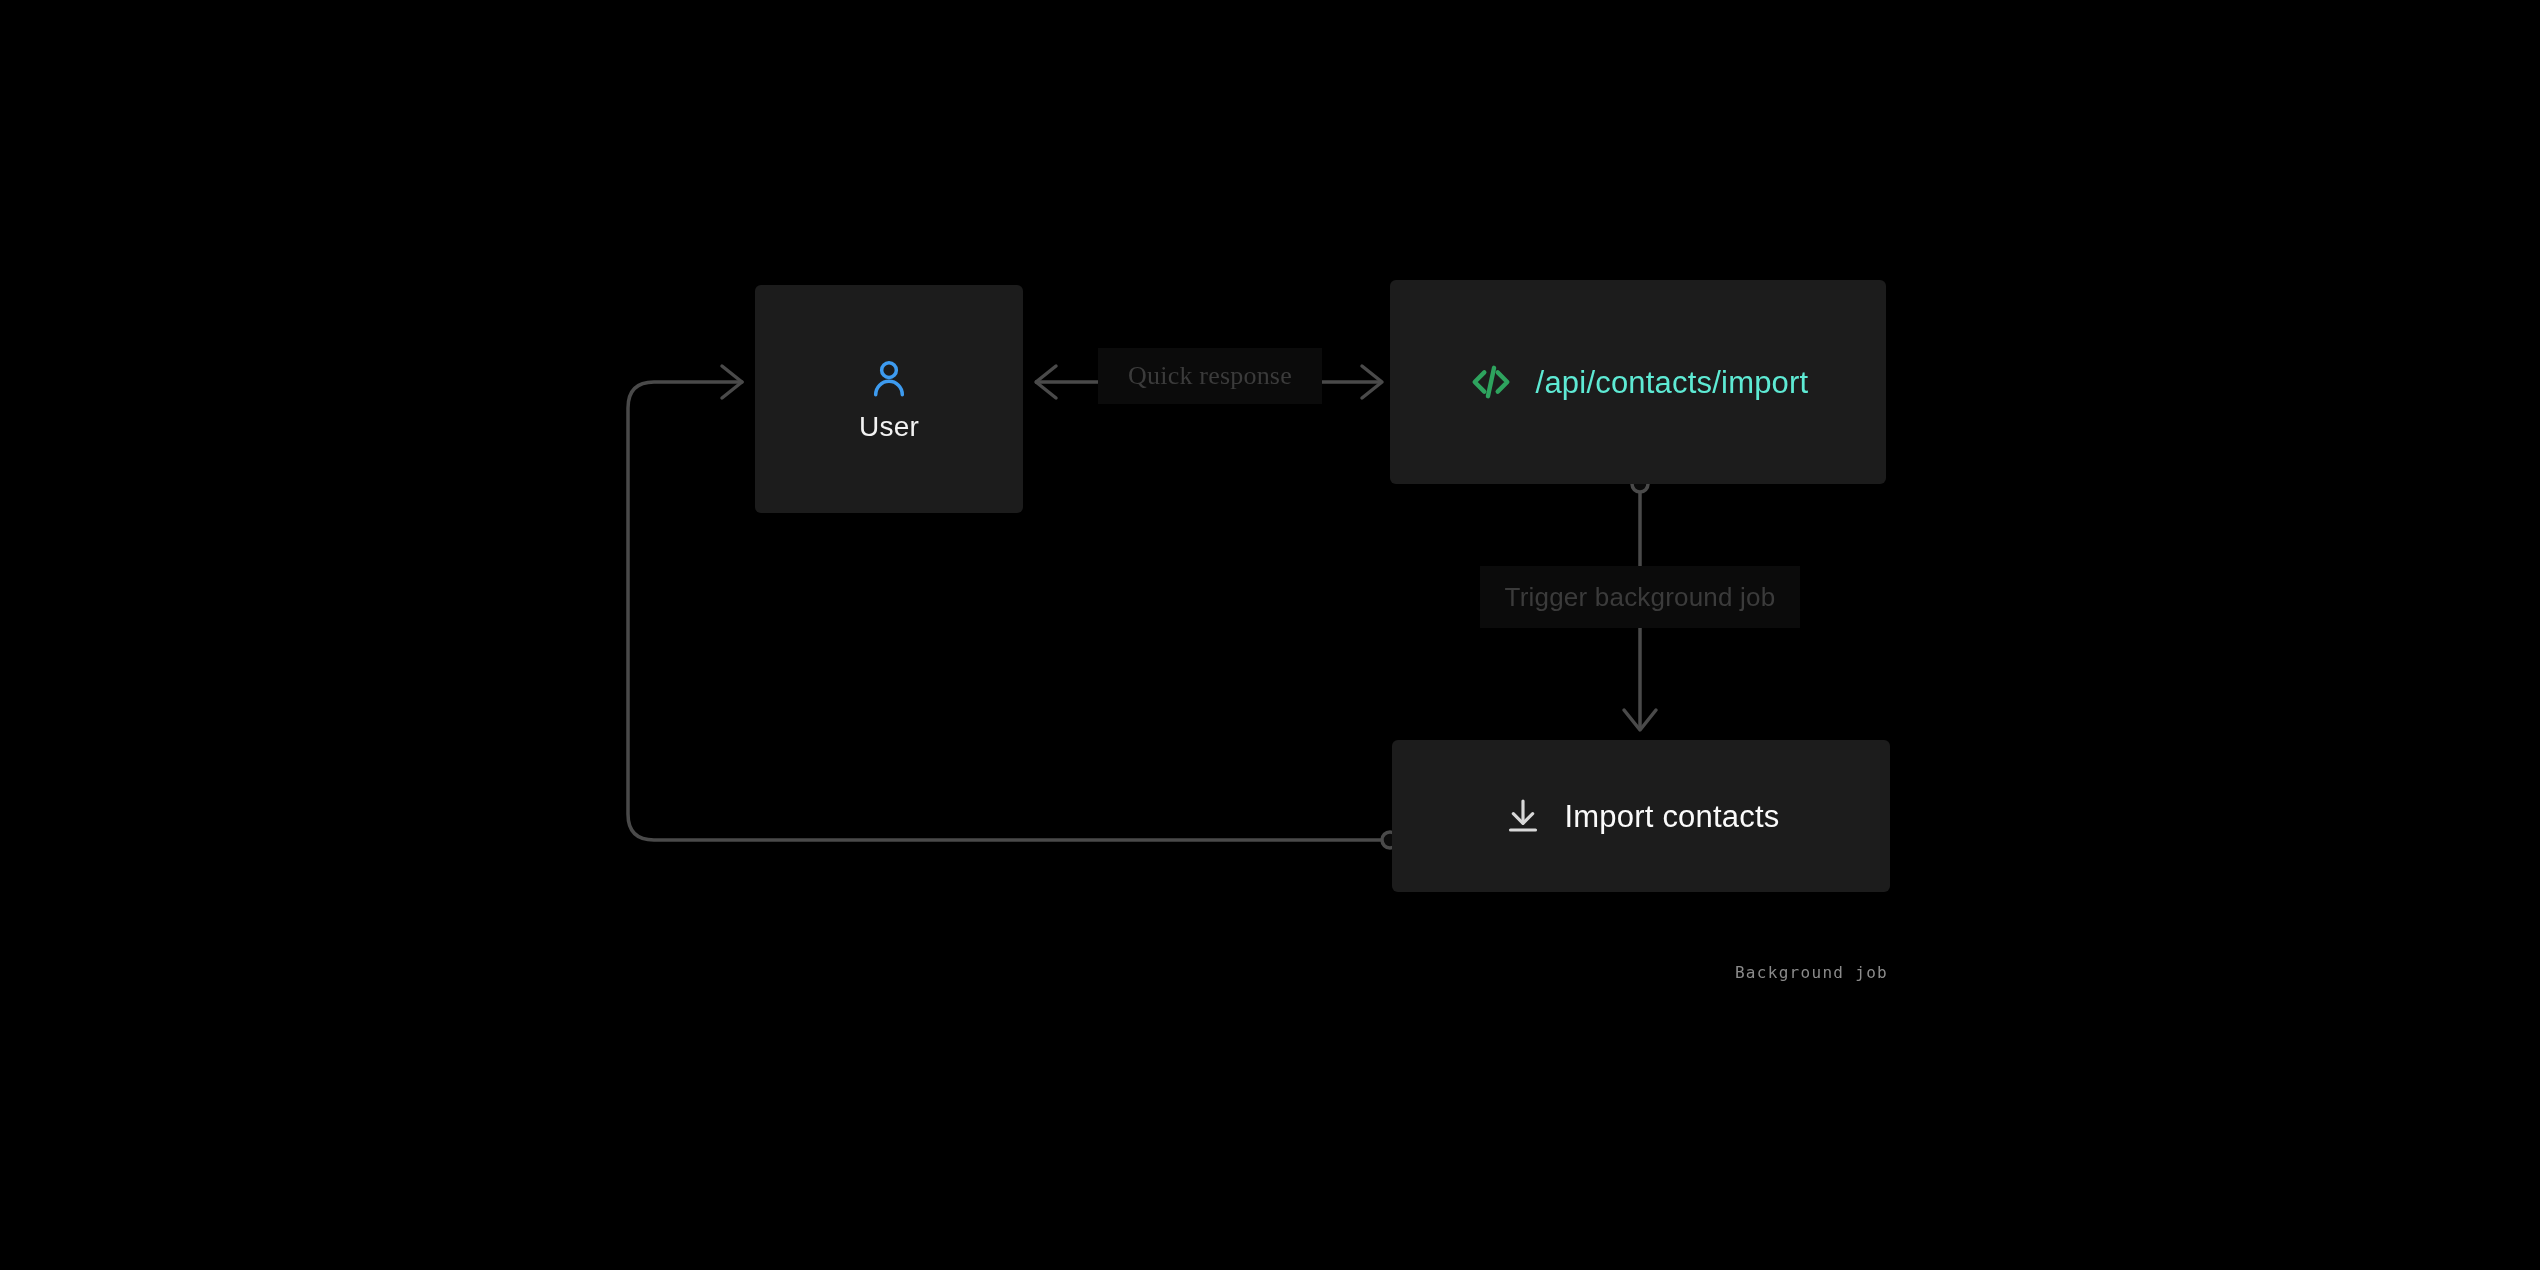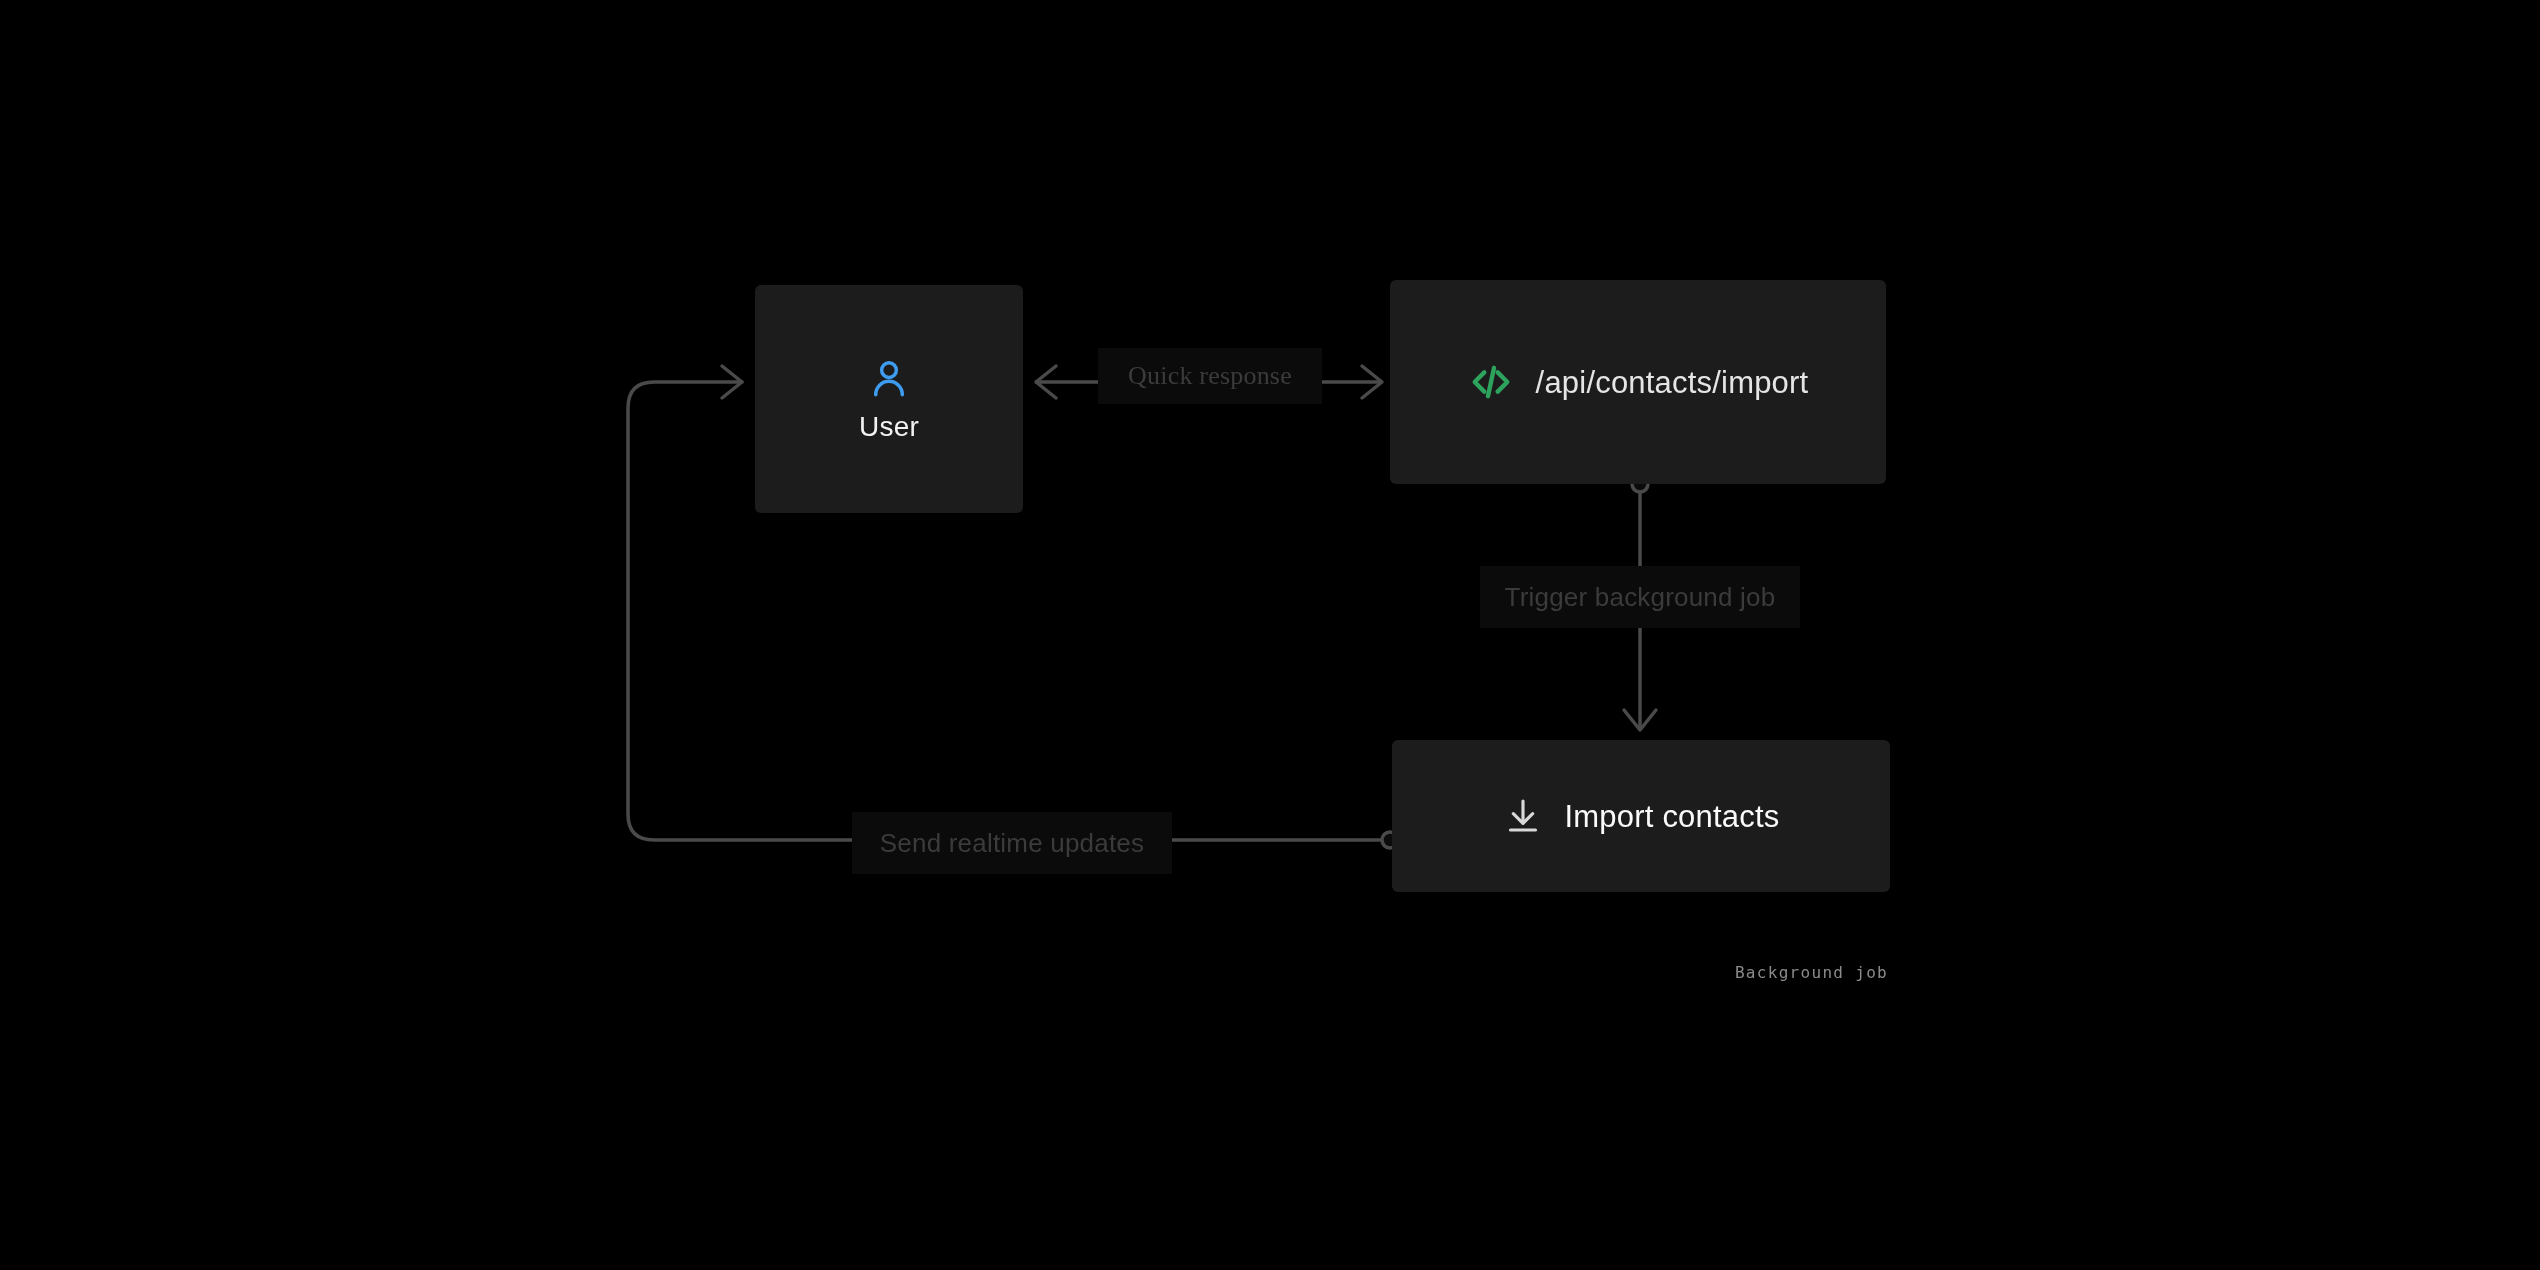--- a/index.html
+++ b/index.html
@@ -68,21 +68,21 @@
     left: 1390px;
     top: 280px;
     width: 496px;
     height: 204px;
   }
   #node-api .node-inner {
     flex-direction: row;
     gap: 22px;
   }
   #node-api .label {
-    color: #e5e5e5;
+    color: #5eead4;
     font-size: 31px;
     letter-spacing: 0.2px;
     line-height: 1;
   }
 
   
   #node-job {
     left: 1392px;
     top: 740px;
     width: 498px;
@@ -224,15 +224,14 @@
       <span class="label">Import contacts</span>
     </div>
   </div>
 
   <div class="node-sublabel" id="job-sublabel">Background job</div>
 
   <div class="edge-label" id="label-quick">Quick response</div>
 
   <div class="edge-label" id="label-trigger">Trigger background job</div>
 
-  <div class="edge-label" id="label-realtime">Send realtime updates</div>
 
 </div>
 
 </body></html>

